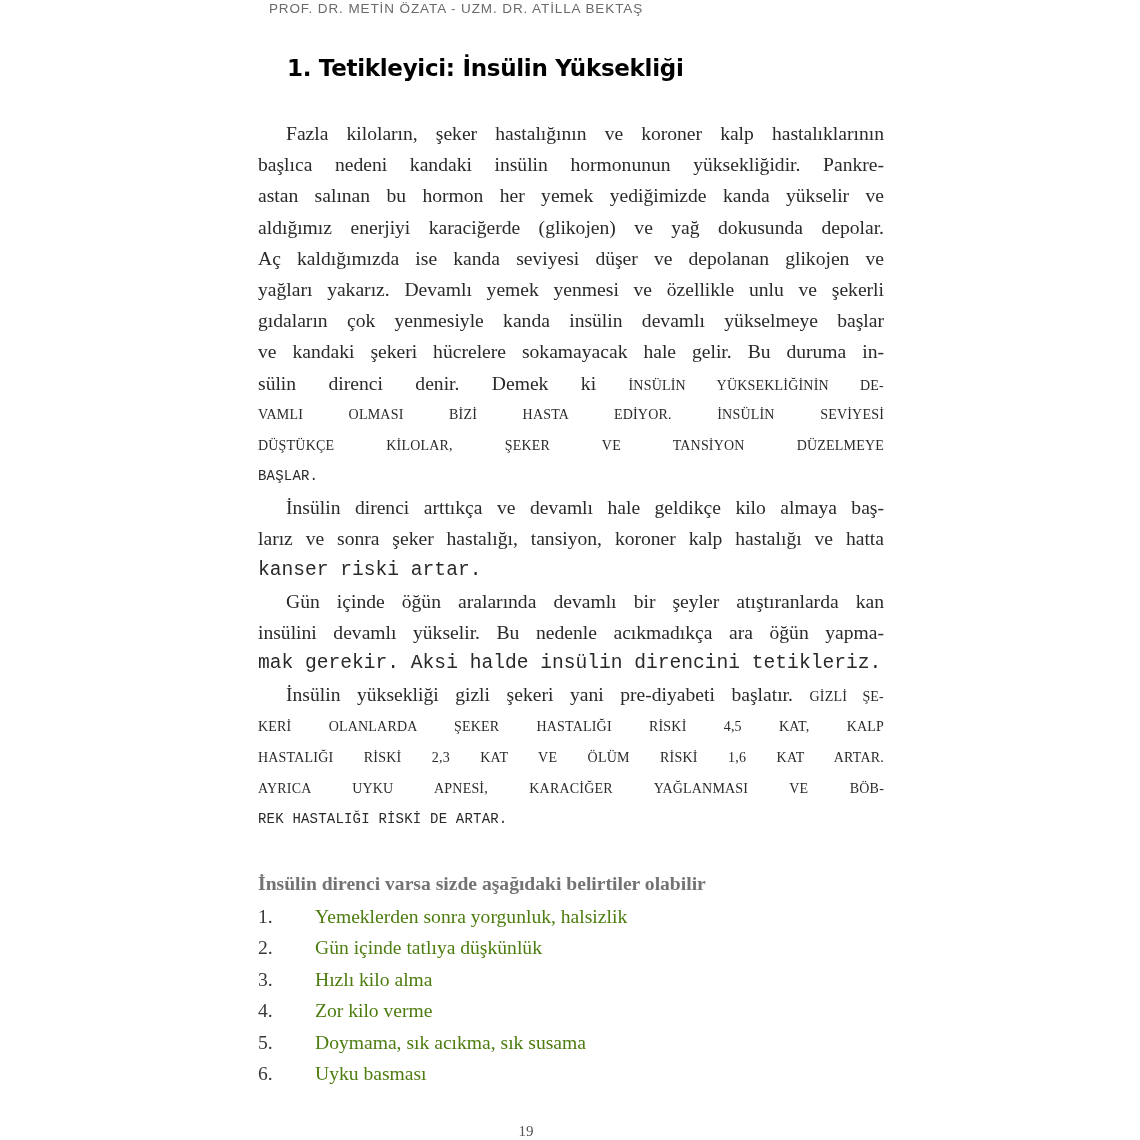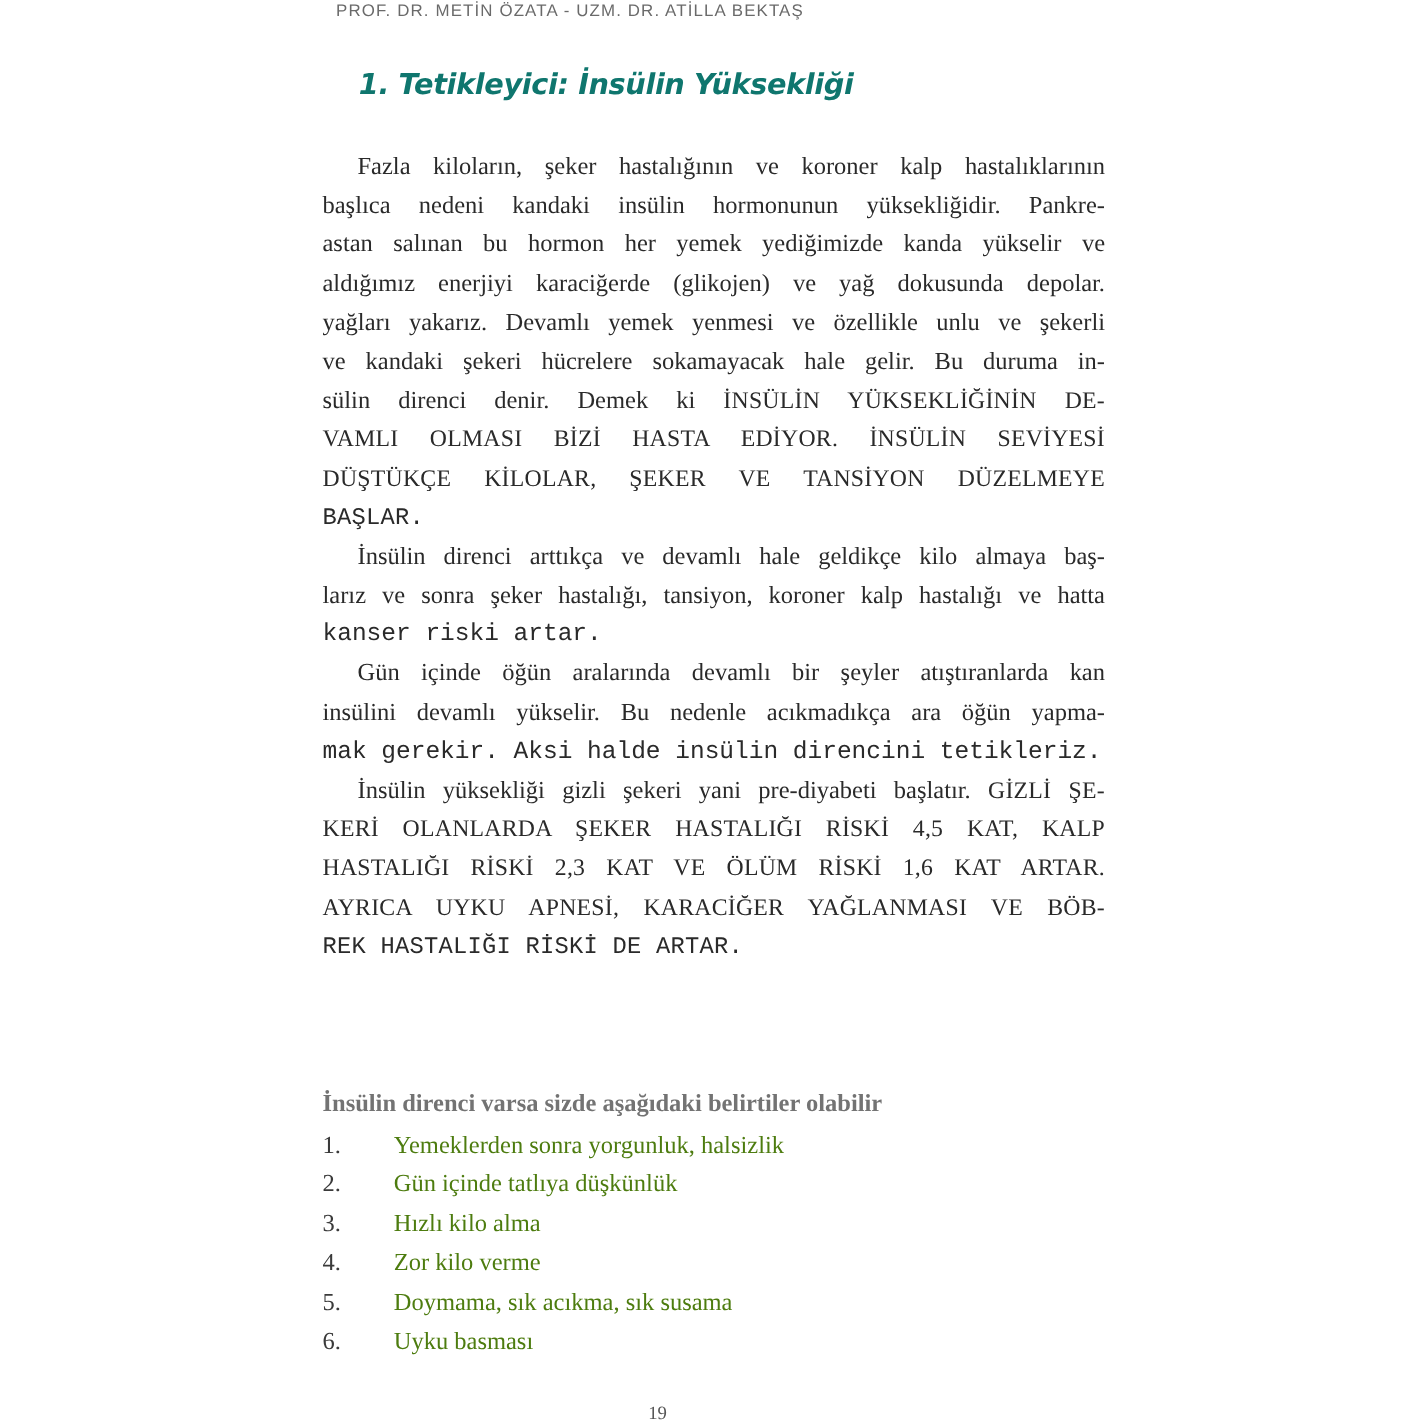--- a/index.html
+++ b/index.html
@@ -53,21 +53,21 @@
       height: 31.2px;
     }
     .line.last {
       text-align-last: left;
       font-family: Liberation Mono, monospace;
     }
     .line.indent {
       padding-left: 28px;
     }
     .caps {
-      font-size: 19px;
+      font-size: 14px;
       letter-spacing: 0.2px;
     }
     .symptoms {
       position: absolute;
       top: 868px;
       left: 258px;
       width: 626px;
       font-size: 19.6px;
     }
     .symptoms-title {
@@ -104,30 +104,32 @@
       font-family: "Liberation Serif", "DejaVu Serif", serif;
       font-size: 15px;
       color: #555555;
     }
   </style>
 </head>
 <body>
 
 <div class="running-header">PROF. DR. METİN ÖZATA - UZM. DR. ATİLLA BEKTAŞ</div>
 
-<h1 class="chapter-heading" style="color: #0f766e; font-style: italic;">1. Tetikleyici: İnsülin Yüksekliği</h1>
+<h1 class="chapter-heading" style="color: #000000;">1. Tetikleyici: İnsülin Yüksekliği</h1>
 
 <div class="body-text">
 
   <div>
     <span class="line indent">Fazla kiloların, şeker hastalığının ve koroner kalp hastalıklarının</span>
     <span class="line">başlıca nedeni kandaki insülin hormonunun yüksekliğidir. Pankre-</span>
     <span class="line">astan salınan bu hormon her yemek yediğimizde kanda yükselir ve</span>
     <span class="line">aldığımız enerjiyi karaciğerde (glikojen) ve yağ dokusunda depolar.</span>
+    <span class="line">Aç kaldığımızda ise kanda seviyesi düşer ve depolanan glikojen ve</span>
     <span class="line">yağları yakarız. Devamlı yemek yenmesi ve özellikle unlu ve şekerli</span>
+    <span class="line">gıdaların çok yenmesiyle kanda insülin devamlı yükselmeye başlar</span>
     <span class="line">ve kandaki şekeri hücrelere sokamayacak hale gelir. Bu duruma in-</span>
     <span class="line"><span>sülin direnci denir. Demek ki </span><span class="caps">İNSÜLİN YÜKSEKLİĞİNİN DE-</span></span>
     <span class="line caps">VAMLI OLMASI BİZİ HASTA EDİYOR. İNSÜLİN SEVİYESİ</span>
     <span class="line caps">DÜŞTÜKÇE KİLOLAR, ŞEKER VE TANSİYON DÜZELMEYE</span>
     <span class="line caps last">BAŞLAR.</span>
   </div>
 
   <div>
     <span class="line indent">İnsülin direnci arttıkça ve devamlı hale geldikçe kilo almaya baş-</span>
     <span class="line">larız ve sonra şeker hastalığı, tansiyon, koroner kalp hastalığı ve hatta</span>

